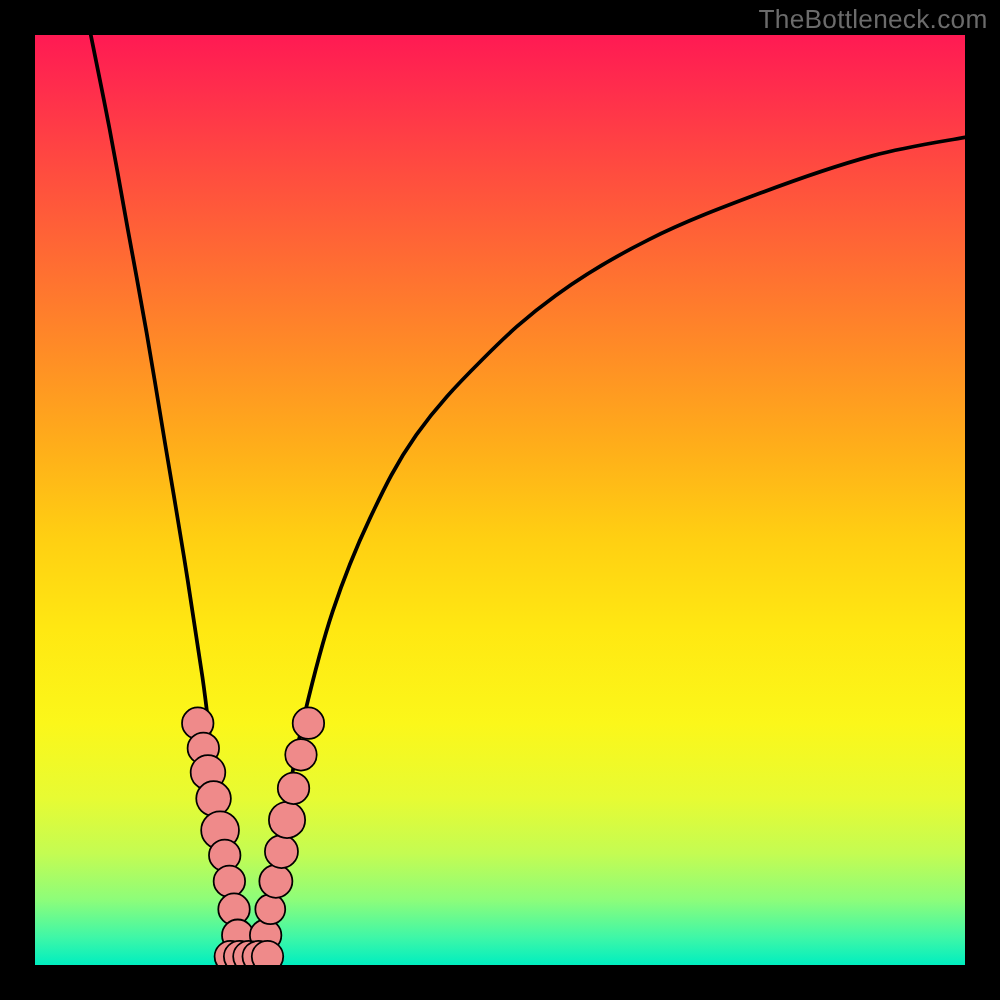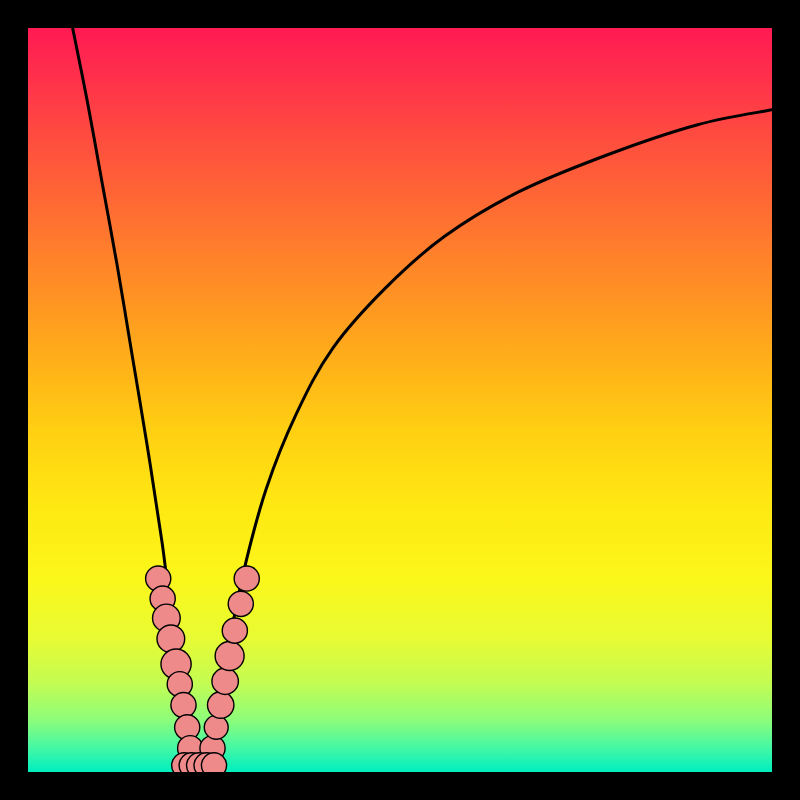--- a/index.html
+++ b/index.html
@@ -93,13 +93,14 @@
           <circle cx="212.78" cy="575.86" r="12.59" fill="#ef8a8a" stroke="#000000" stroke-width="1.4"></circle>
           <circle cx="218.74" cy="550.56" r="12.59" fill="#ef8a8a" stroke="#000000" stroke-width="1.4"></circle>
           <circle cx="156.24" cy="737.30" r="12.59" fill="#ef8a8a" stroke="#000000" stroke-width="1.4"></circle>
           <circle cx="163.68" cy="737.30" r="12.59" fill="#ef8a8a" stroke="#000000" stroke-width="1.4"></circle>
           <circle cx="171.12" cy="737.30" r="12.59" fill="#ef8a8a" stroke="#000000" stroke-width="1.4"></circle>
           <circle cx="178.56" cy="737.30" r="12.59" fill="#ef8a8a" stroke="#000000" stroke-width="1.4"></circle>
           <circle cx="186.00" cy="737.30" r="12.59" fill="#ef8a8a" stroke="#000000" stroke-width="1.4"></circle>
         </g>
     </svg>
   </div>
+  <div class="watermark">TheBottleneck.com</div>
 </div>
 
 </body></html>

